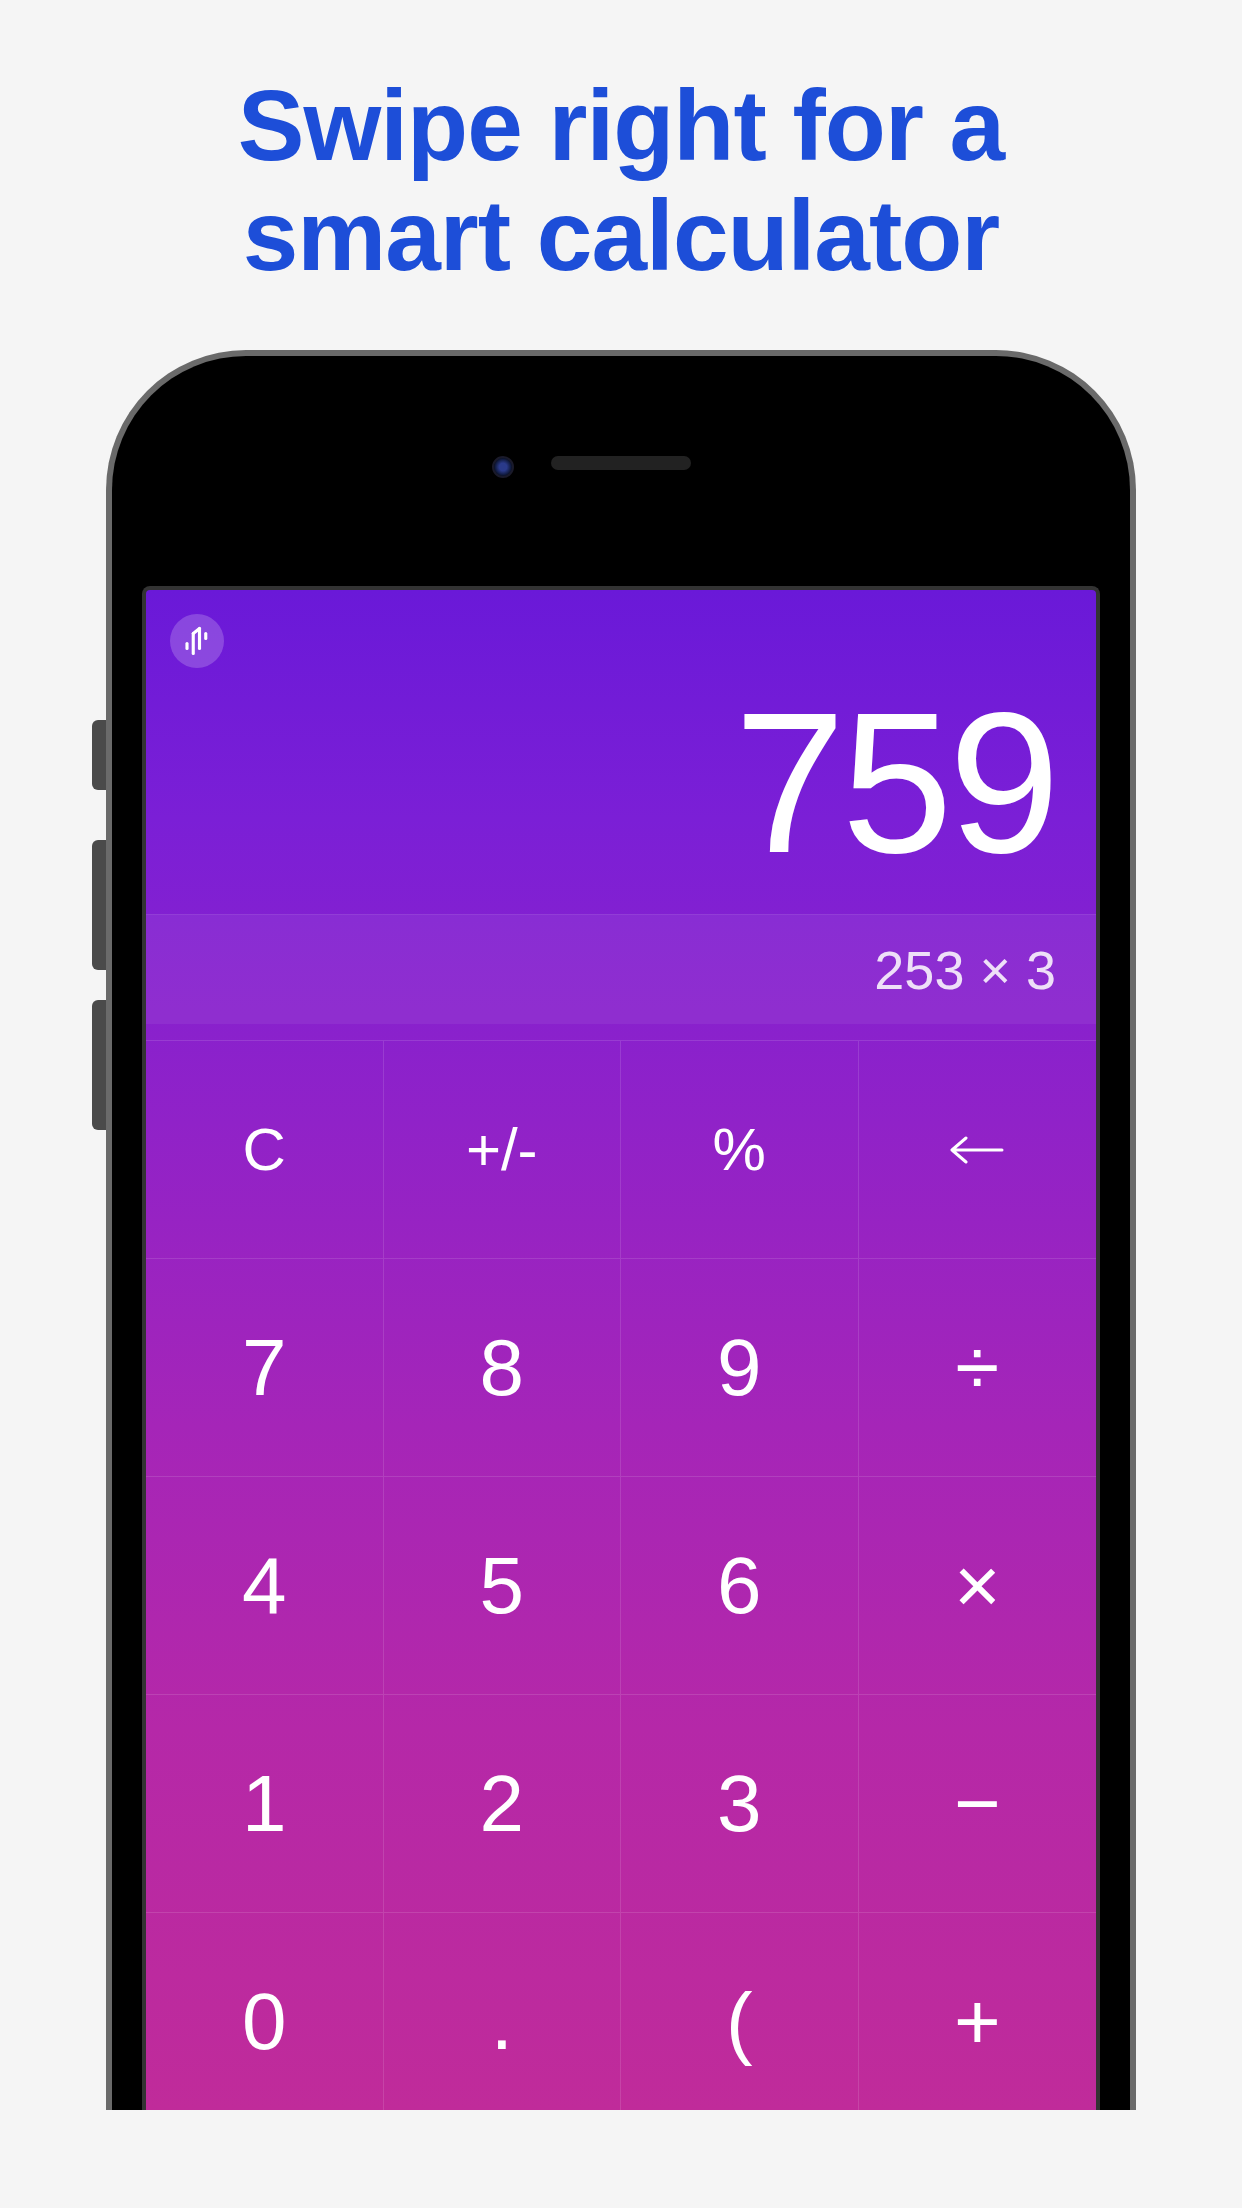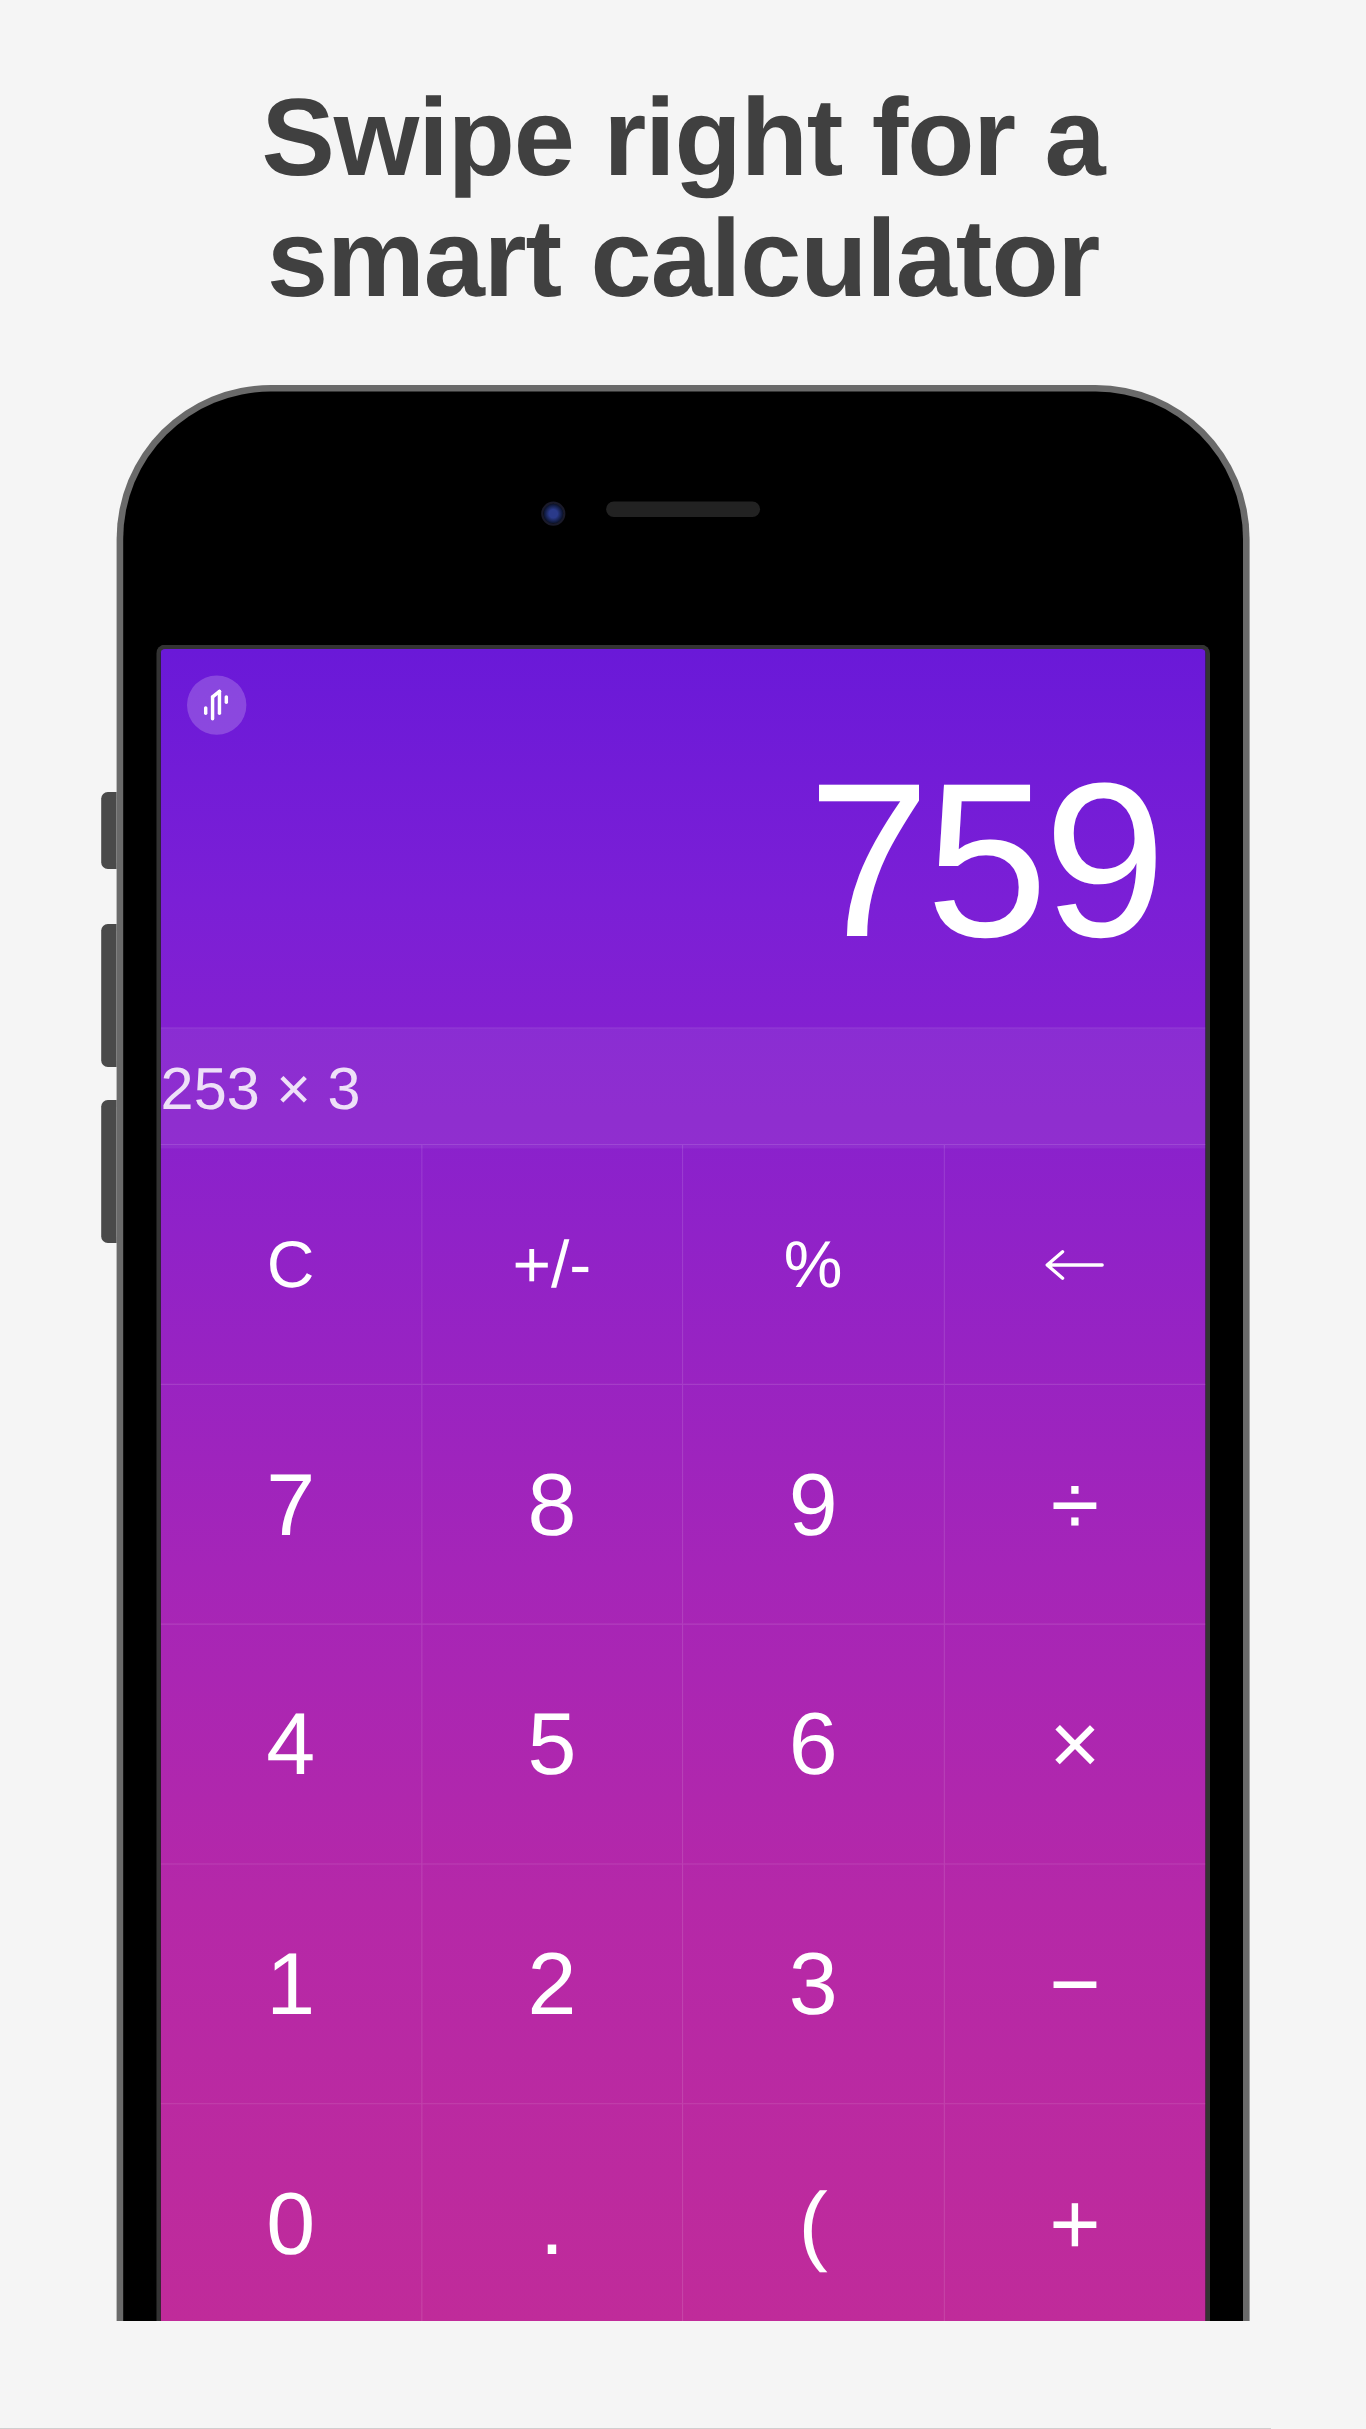--- a/index.html
+++ b/index.html
@@ -12,21 +12,21 @@
       height: 2208px;
       background: #f5f5f5;
       font-family: -apple-system, "Helvetica Neue", Helvetica, Arial, sans-serif;
       overflow: hidden;
     }
     .headline {
       text-align: center;
       font-weight: 800;
       font-size: 100px;
       line-height: 1.1;
-      color: #404040;
+      color: #1d4ed8;
       padding-top: 70px;
       letter-spacing: -1px;
     }
     .phone-wrap {
       position: relative;
       margin: 60px auto 12px;
       width: 1030px;
     }
     .phone-outer {
       background: #6a6a6a;
@@ -100,28 +100,28 @@
       position: absolute;
       top: 78px;
       right: 40px;
       font-size: 200px;
       font-weight: 100;
       color: #fff;
       letter-spacing: -4px;
     }
     .history-bar {
       position: absolute;
-      top: 344px;
+      top: 324px;
       left: 0;
       right: 0;
       height: 110px;
       background: rgba(255,255,255,0.06);
       display: flex;
       align-items: center;
-      justify-content: flex-start;
+      justify-content: flex-end;
       padding-right: 40px;
       border-top: 1px solid rgba(255,255,255,0.08);
     }
     .history {
       font-size: 54px;
       font-weight: 300;
       color: rgba(255,255,255,0.85);
     }
     .keypad {
       position: absolute;

